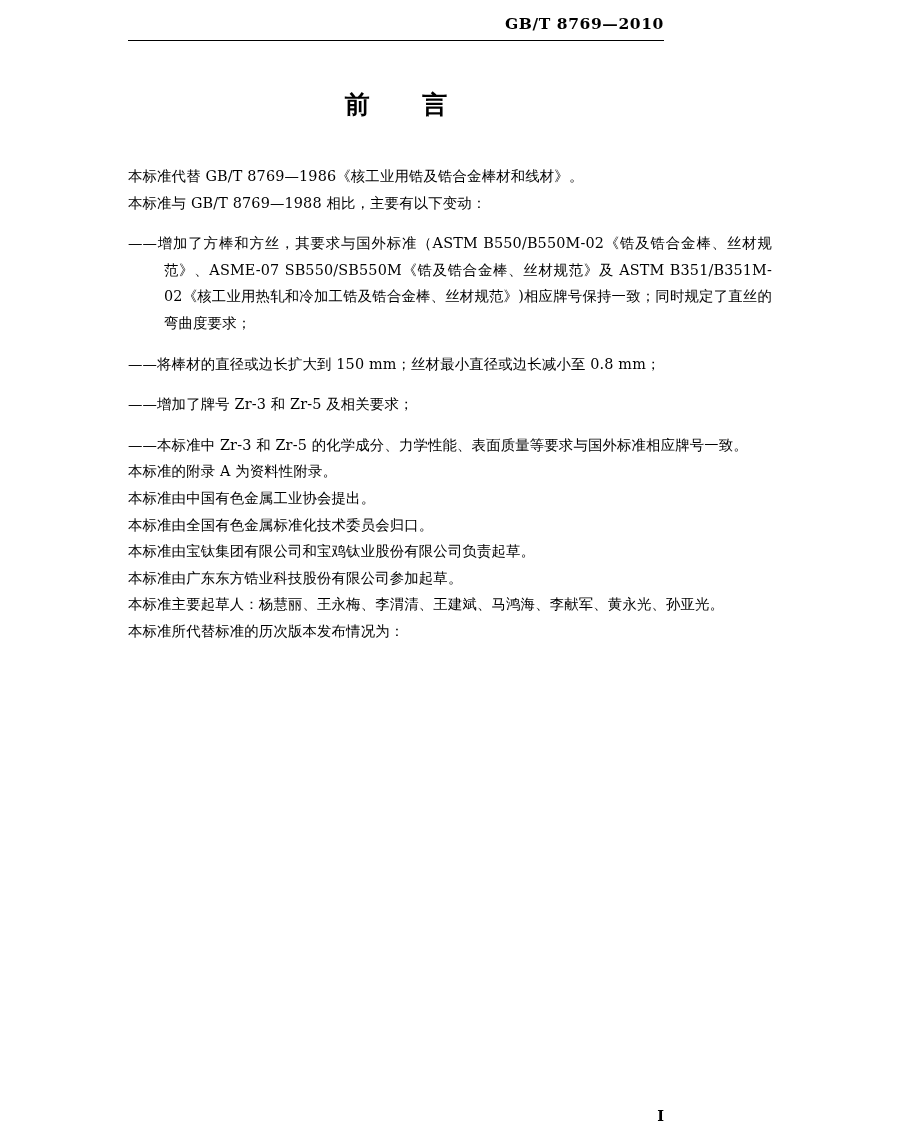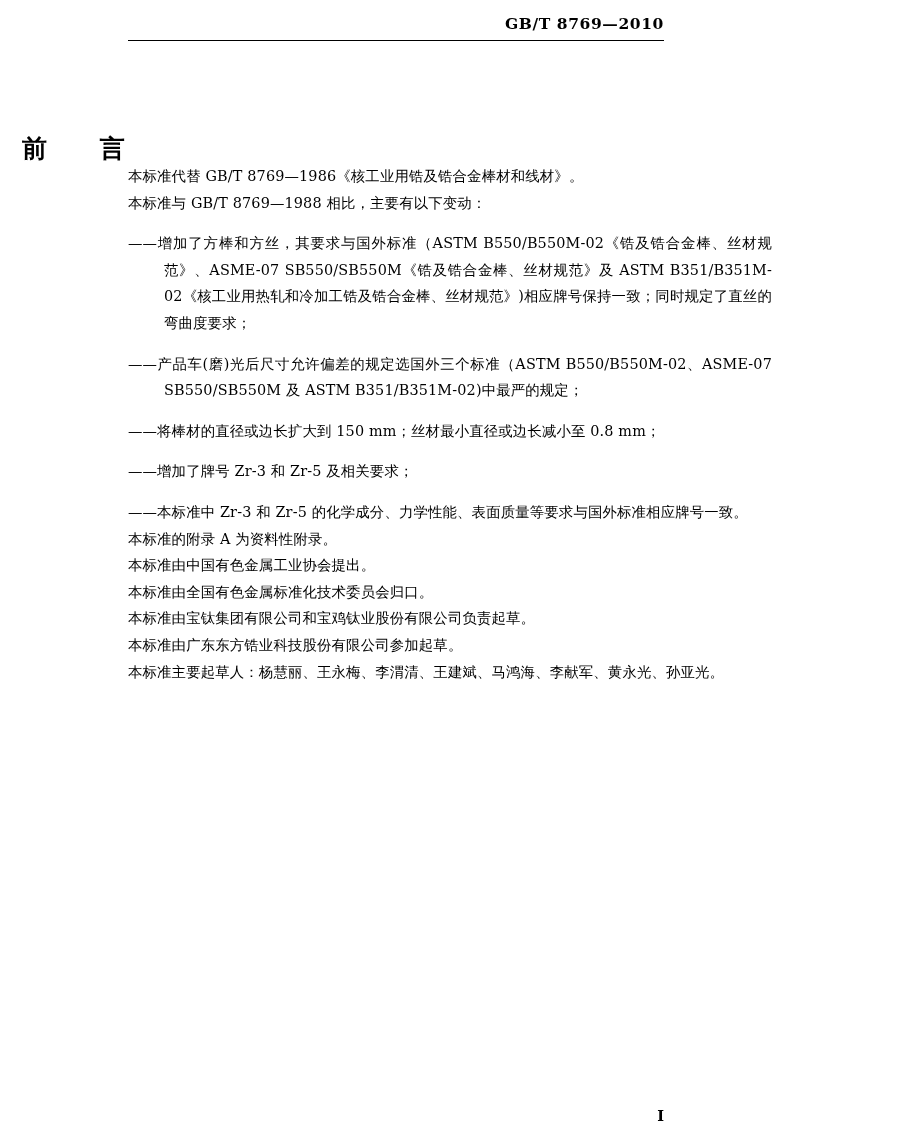--- a/index.html
+++ b/index.html
@@ -41,26 +41,26 @@
     left: 0;
     right: 0;
     top: 26px;
     border-top: 1.6px solid #000;
   }
   .title {
     position: absolute;
     top: 88px;
     left: 0;
     width: 100%;
+    text-align: center;
     font-family: "DejaVu Sans", "Liberation Sans", sans-serif;
     font-size: 25px;
     font-weight: bold;
     letter-spacing: 22px;
     text-indent: 22px;
-    margin-top: 44px;
   }
   .body-block {
     position: absolute;
     top: 163px;
     left: 128px;
     width: 644px;
   }
   .para {
     font-family: "DejaVu Serif", "Liberation Serif", serif;
     font-size: 14.4px;
@@ -92,26 +92,26 @@
     <div class="header-std-no">GB/T 8769—2010</div>
     <div class="header-rule"></div>
   </div>
 
   <div class="title">前 言</div>
 
   <div class="body-block" id="body-block">
       <div class="para">本标准代替 GB/T 8769—1986《核工业用锆及锆合金棒材和线材》。</div>
       <div class="para">本标准与 GB/T 8769—1988 相比，主要有以下变动：</div>
       <div class="para dash">——增加了方棒和方丝，其要求与国外标准（ASTM B550/B550M-02《锆及锆合金棒、丝材规范》、ASME-07 SB550/SB550M《锆及锆合金棒、丝材规范》及 ASTM B351/B351M-02《核工业用热轧和冷加工锆及锆合金棒、丝材规范》)相应牌号保持一致；同时规定了直丝的弯曲度要求；</div>
-      <div class="para dash">——产品车(磨)光后尺寸允许偏差的规定选国外三个标准（ASTM B550/B550M-02、ASME-07 SB550/SB550M 及 ASTM B351/B351M-02)中最严的规定；</div>
       <div class="para dash">——将棒材的直径或边长扩大到 150 mm；丝材最小直径或边长减小至 0.8 mm；</div>
       <div class="para dash">——增加了牌号 Zr-3 和 Zr-5 及相关要求；</div>
       <div class="para dash">——本标准中 Zr-3 和 Zr-5 的化学成分、力学性能、表面质量等要求与国外标准相应牌号一致。</div>
       <div class="para">本标准的附录 A 为资料性附录。</div>
       <div class="para">本标准由中国有色金属工业协会提出。</div>
       <div class="para">本标准由全国有色金属标准化技术委员会归口。</div>
       <div class="para">本标准由宝钛集团有限公司和宝鸡钛业股份有限公司负责起草。</div>
       <div class="para">本标准由广东东方锆业科技股份有限公司参加起草。</div>
       <div class="para">本标准主要起草人：杨慧丽、王永梅、李渭清、王建斌、马鸿海、李献军、黄永光、孙亚光。</div>
+      <div class="para">本标准所代替标准的历次版本发布情况为：</div>
     </div>
 
   <div class="page-number">I</div>
 </div>
 
 </body></html>

